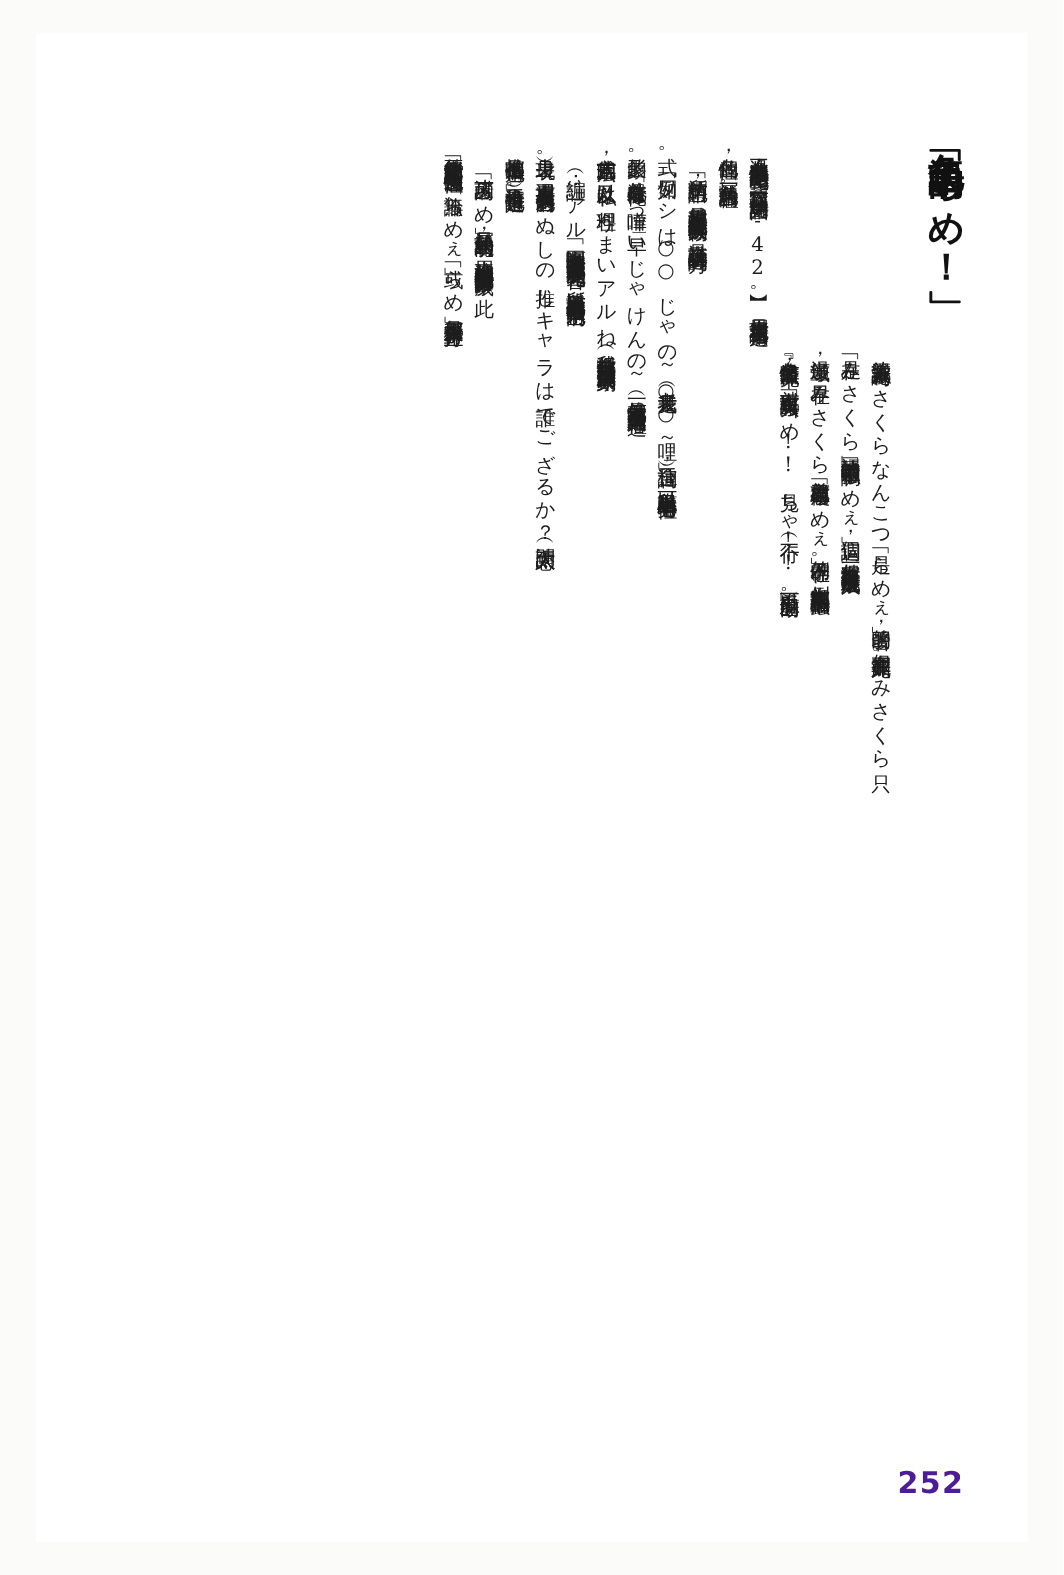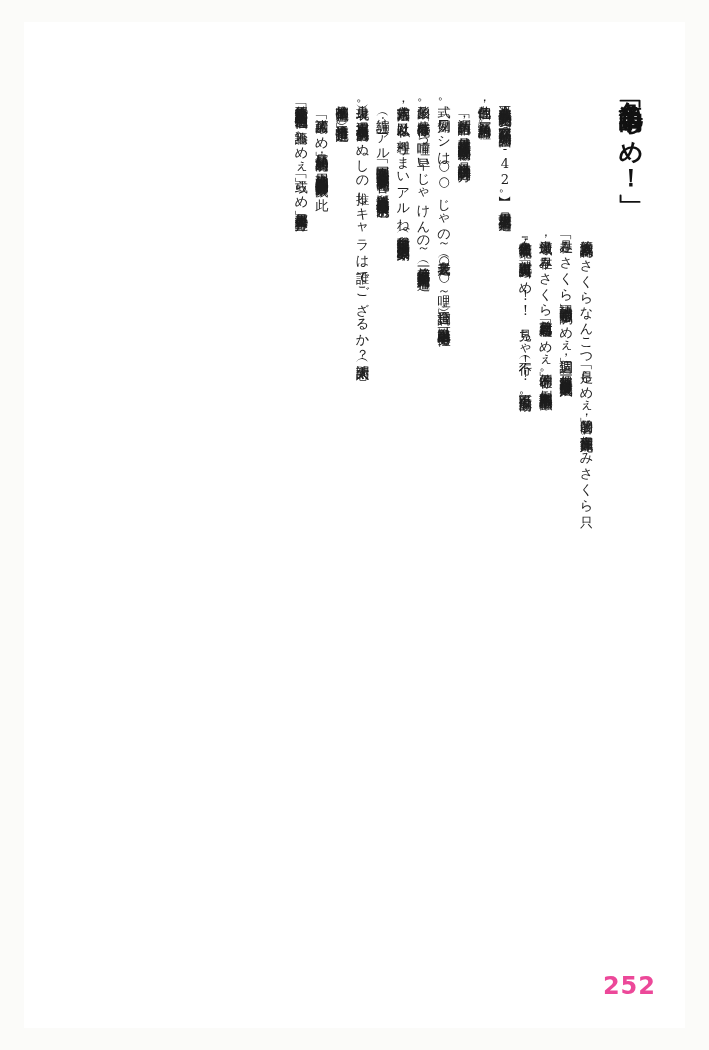--- a/index.html
+++ b/index.html
@@ -79,26 +79,26 @@
   }
   .col.indent2 {
     padding-top: 26px;
   }
   .col.title-gap {
     padding-top: 148px;
   }
 
   .page-number {
     position: absolute;
-    right: 29px;
+    right: 42px;
     bottom: 28px;
     font-family: "DejaVu Sans", "Liberation Sans", sans-serif;
     font-weight: bold;
-    font-size: 24px;
-    color: #ec4899;
+    font-size: 20px;
+    color: #4c1d95;
     letter-spacing: 1px;
   }
 </style>
 </head>
 <body>
 
 <div class="page">
   <div class="page-inner">
 
     <div class="text-body">

